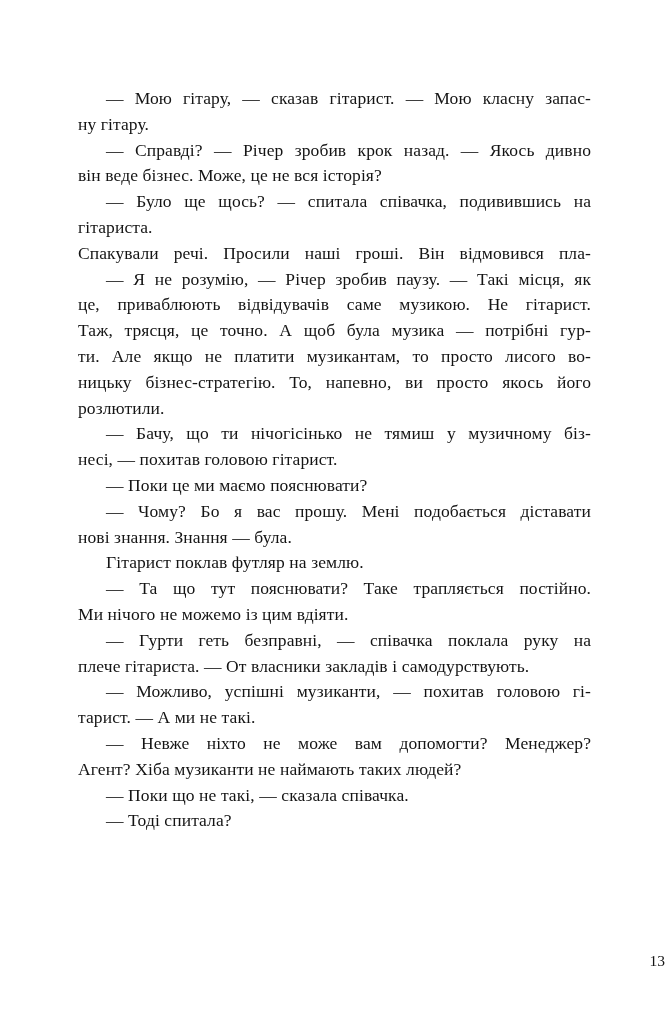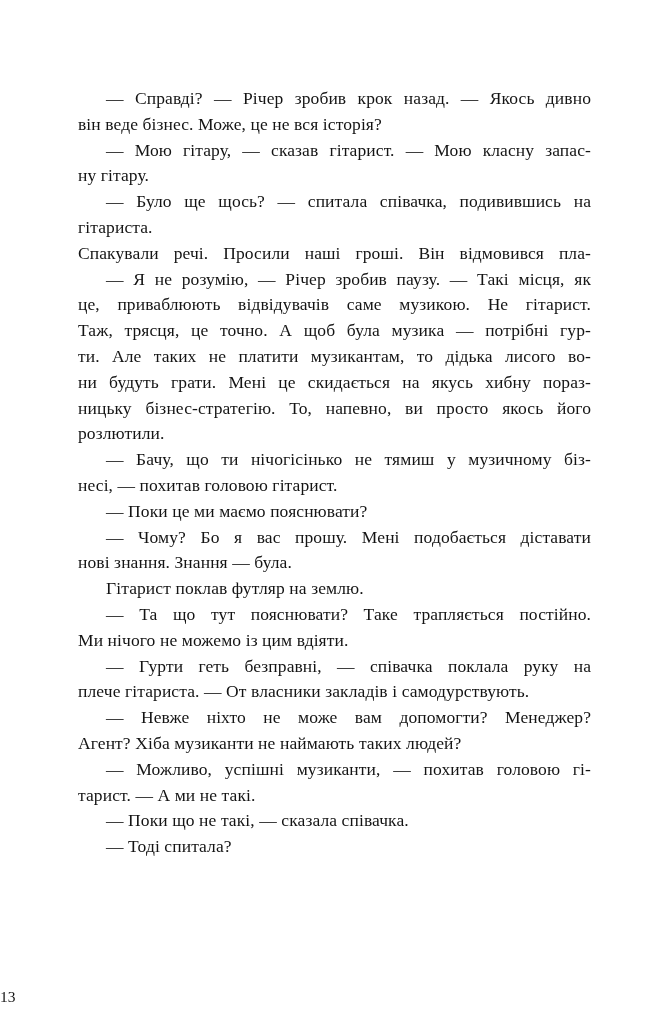--- a/index.html
+++ b/index.html
@@ -34,52 +34,51 @@
     text-align: justify;
     text-align-last: justify;
   }
   .line.first {
     text-indent: 28px;
   }
   .page-number {
     position: absolute;
     left: 0;
     width: 665px;
-    top: 988px;
-    text-align: left;
+    top: 952px;
+    text-align: right;
     font-size: 15.5px;
     color: #141414;
   }
 </style>
 </head>
 <body>
 
 <div class="sheet">
   <div class="text-block" id="text-block">
       <div class="para">
+        <div class="line first just">— Мою гітару, — сказав гітарист. — Мою класну запас-</div>
+        <div class="line">ну гітару.</div>
+      </div>
+      <div class="para">
         <div class="line first just">— Справді? — Річер зробив крок назад. — Якось дивно</div>
         <div class="line">він веде бізнес. Може, це не вся історія?</div>
-      </div>
-      <div class="para">
-        <div class="line first just">— Мою гітару, — сказав гітарист. — Мою класну запас-</div>
-        <div class="line">ну гітару.</div>
       </div>
       <div class="para">
         <div class="line first just">— Було ще щось? — спитала співачка, подивившись на</div>
         <div class="line">гітариста.</div>
       </div>
       <div class="para">
         <div class="line just">Спакували речі. Просили наші гроші. Він відмовився пла-</div>
       </div>
       <div class="para">
         <div class="line first just">— Я не розумію, — Річер зробив паузу. — Такі місця, як</div>
         <div class="line just">це, приваблюють відвідувачів саме музикою. Не гітарист.</div>
         <div class="line just">Таж, трясця, це точно. А щоб була музика — потрібні гур-</div>
-        <div class="line just">ти. Але таких не платити музикантам, то дідька лисого во-</div>
-        <div class="line just">ни будуть грати. Мені це скидається на якусь хибну пораз-</div>
+        <div class="line just">ти. Але якщо не платити музикантам, то просто лисого во-</div>
         <div class="line just">ницьку бізнес-стратегію. То, напевно, ви просто якось його</div>
         <div class="line">розлютили.</div>
       </div>
       <div class="para">
         <div class="line first just">— Бачу, що ти нічогісінько не тямиш у музичному біз-</div>
         <div class="line">несі, — похитав головою гітарист.</div>
       </div>
       <div class="para">
         <div class="line first">— Поки це ми маємо пояснювати?</div>
       </div>
@@ -92,26 +91,26 @@
       </div>
       <div class="para">
         <div class="line first just">— Та що тут пояснювати? Таке трапляється постійно.</div>
         <div class="line">Ми нічого не можемо із цим вдіяти.</div>
       </div>
       <div class="para">
         <div class="line first just">— Гурти геть безправні, — співачка поклала руку на</div>
         <div class="line">плече гітариста. — От власники закладів і самодурствують.</div>
       </div>
       <div class="para">
+        <div class="line first just">— Можливо, успішні музиканти, — похитав головою гі-</div>
+        <div class="line">тарист. — А ми не такі.</div>
+      </div>
+      <div class="para">
         <div class="line first just">— Невже ніхто не може вам допомогти? Менеджер?</div>
         <div class="line">Агент? Хіба музиканти не наймають таких людей?</div>
-      </div>
-      <div class="para">
-        <div class="line first just">— Можливо, успішні музиканти, — похитав головою гі-</div>
-        <div class="line">тарист. — А ми не такі.</div>
       </div>
       <div class="para">
         <div class="line first">— Поки що не такі, — сказала співачка.</div>
       </div>
       <div class="para">
         <div class="line first">— Тоді спитала?</div>
       </div>
     </div>
   <div class="page-number">13</div>
 </div>

